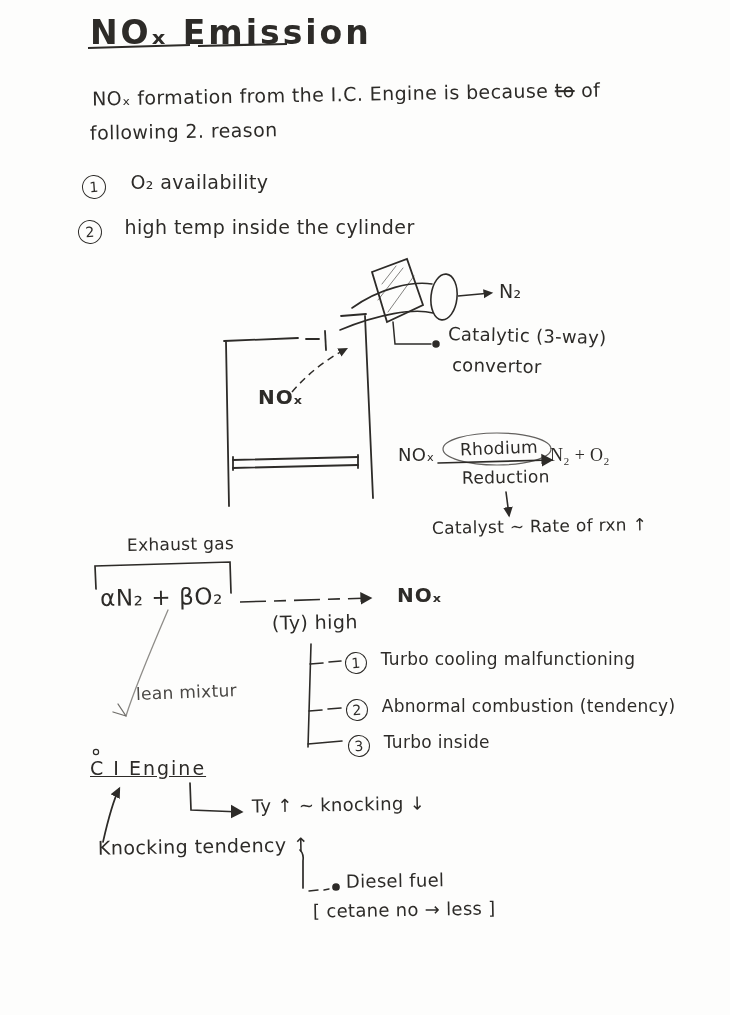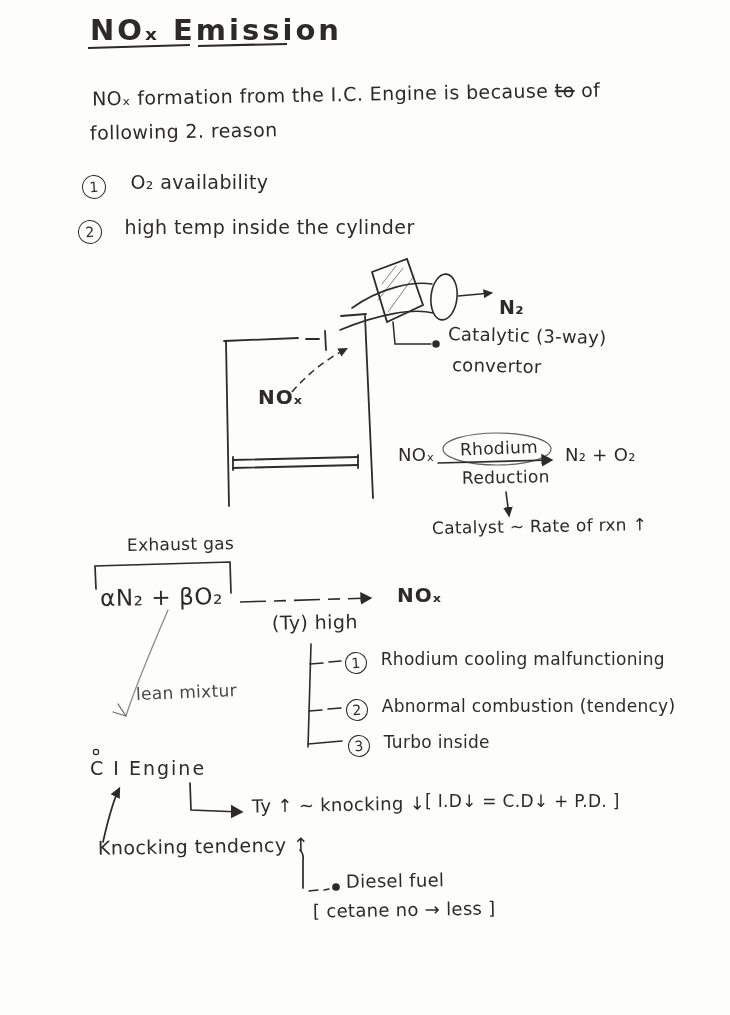--- a/index.html
+++ b/index.html
@@ -1,21 +1,21 @@
 <!DOCTYPE html>
 <html><head>
 <meta charset="utf-8">
 <style>
   html,body{margin:0;padding:0;background:#e8e8e8;}
   #page{
     position:relative;width:730px;height:1015px;background:#fdfdfc;
     overflow:hidden;font-family:"DejaVu Sans",sans-serif;color:#2d2b28;
   }
   .hw{position:absolute;white-space:nowrap;line-height:1.15;}
-  .t-title{font-size:29px;letter-spacing:3px;font-weight:600;}
+  .t-title{font-size:33px;letter-spacing:3px;font-weight:600;}
   .t-body{font-size:19px;letter-spacing:0.4px;}
   .t-small{font-size:17px;letter-spacing:0.3px;}
   .t-med{font-size:18px;letter-spacing:0.3px;}
   .t-big{font-size:23px;letter-spacing:0.6px;}
   .t-label{font-size:20px;font-weight:600;letter-spacing:1px;}
   .struck{text-decoration:line-through;text-decoration-thickness:2px;}
   .circle-num{
     display:inline-flex;align-items:center;justify-content:center;
     width:22px;height:22px;border:1.6px solid #2d2b28;border-radius:50%;
     font-size:14px;vertical-align:-3px;transform:rotate(-4deg);
@@ -121,50 +121,49 @@
   <div class="hw t-body" style="left:82px;top:172px;">
     <span class="circle-num">1</span>
     <span style="margin-left:18px;">O₂ availability</span>
   </div>
   <div class="hw t-body" style="left:78px;top:217px;">
     <span class="circle-num">2</span>
     <span style="margin-left:16px;">high temp inside the cylinder</span>
   </div>
 
   <div class="hw t-label" style="left:258px;top:386px;">NOₓ</div>
-  <div class="hw t-body" style="left:499px;top:297px;font-weight:bold;">N₂</div>
+  <div class="hw t-body" style="left:499px;top:281px;">N₂</div>
   <div class="hw t-med tilt-3" style="left:448px;top:326px;">Catalytic (3-way)</div>
   <div class="hw t-med tilt-3" style="left:452px;top:356px;">convertor</div>
 
   <div class="hw t-med" style="left:398px;top:445px;">NOₓ</div>
   <div class="hw t-small tilt-2" style="left:460px;top:439px;">Rhodium</div>
   <div class="hw t-small tilt-1" style="left:462px;top:468px;">Reduction</div>
-  <div class="hw t-med" style="left:565px;top:445px;">N₂ + O₂</div>
+  <div class="hw t-med" style="left:550px;top:445px;font-family:Liberation Serif, serif;">N₂ + O₂</div>
   <div class="hw t-small tilt-1" style="left:432px;top:517px;">Catalyst ~ Rate of rxn ↑</div>
 
   <div class="hw t-small tilt-1" style="left:127px;top:535px;">Exhaust gas</div>
   <div class="hw t-big tilt-1" style="left:100px;top:584px;">αN₂ + βO₂</div>
   <div class="hw t-label" style="left:397px;top:584px;">NOₓ</div>
   <div class="hw t-body tilt-1" style="left:272px;top:612px;">(Ty) high</div>
 
   <div class="hw t-small" style="left:345px;top:650px;">
     <span class="circle-num" style="width:20px;height:20px;">1</span>
-    <span style="margin-left:8px;">Rhodium cooling malfunctioning</span>
+    <span style="margin-left:8px;">Turbo cooling malfunctioning</span>
   </div>
   <div class="hw t-small" style="left:346px;top:697px;">
     <span class="circle-num" style="width:20px;height:20px;">2</span>
     <span style="margin-left:8px;">Abnormal combustion (tendency)</span>
   </div>
   <div class="hw t-small" style="left:348px;top:733px;">
     <span class="circle-num" style="width:20px;height:20px;">3</span>
     <span style="margin-left:8px;">Turbo inside</span>
   </div>
 
   <div class="hw t-small tilt-2 faint" style="left:136px;top:683px;">lean mixtur</div>
 
-  <div class="hw t-body" style="left:90px;top:758px;letter-spacing:2px;">C I Engine</div>
+  <div class="hw t-body" style="left:90px;top:758px;letter-spacing:2px;text-decoration:underline;">C I Engine</div>
   <div class="hw t-med tilt-1" style="left:252px;top:795px;">Ty ↑ ~ knocking ↓</div>
-  <div class="hw t-small" style="left:425px;top:792px;">[ I.D↓ = C.D↓ + P.D. ]</div>
   <div class="hw t-body tilt-1" style="left:98px;top:836px;">Knocking tendency ↑</div>
   <div class="hw t-med tilt-1" style="left:346px;top:871px;">Diesel fuel</div>
   <div class="hw t-med tilt-1" style="left:313px;top:900px;">[ cetane no → less ]</div>
 
 </div>
 
 </body></html>

